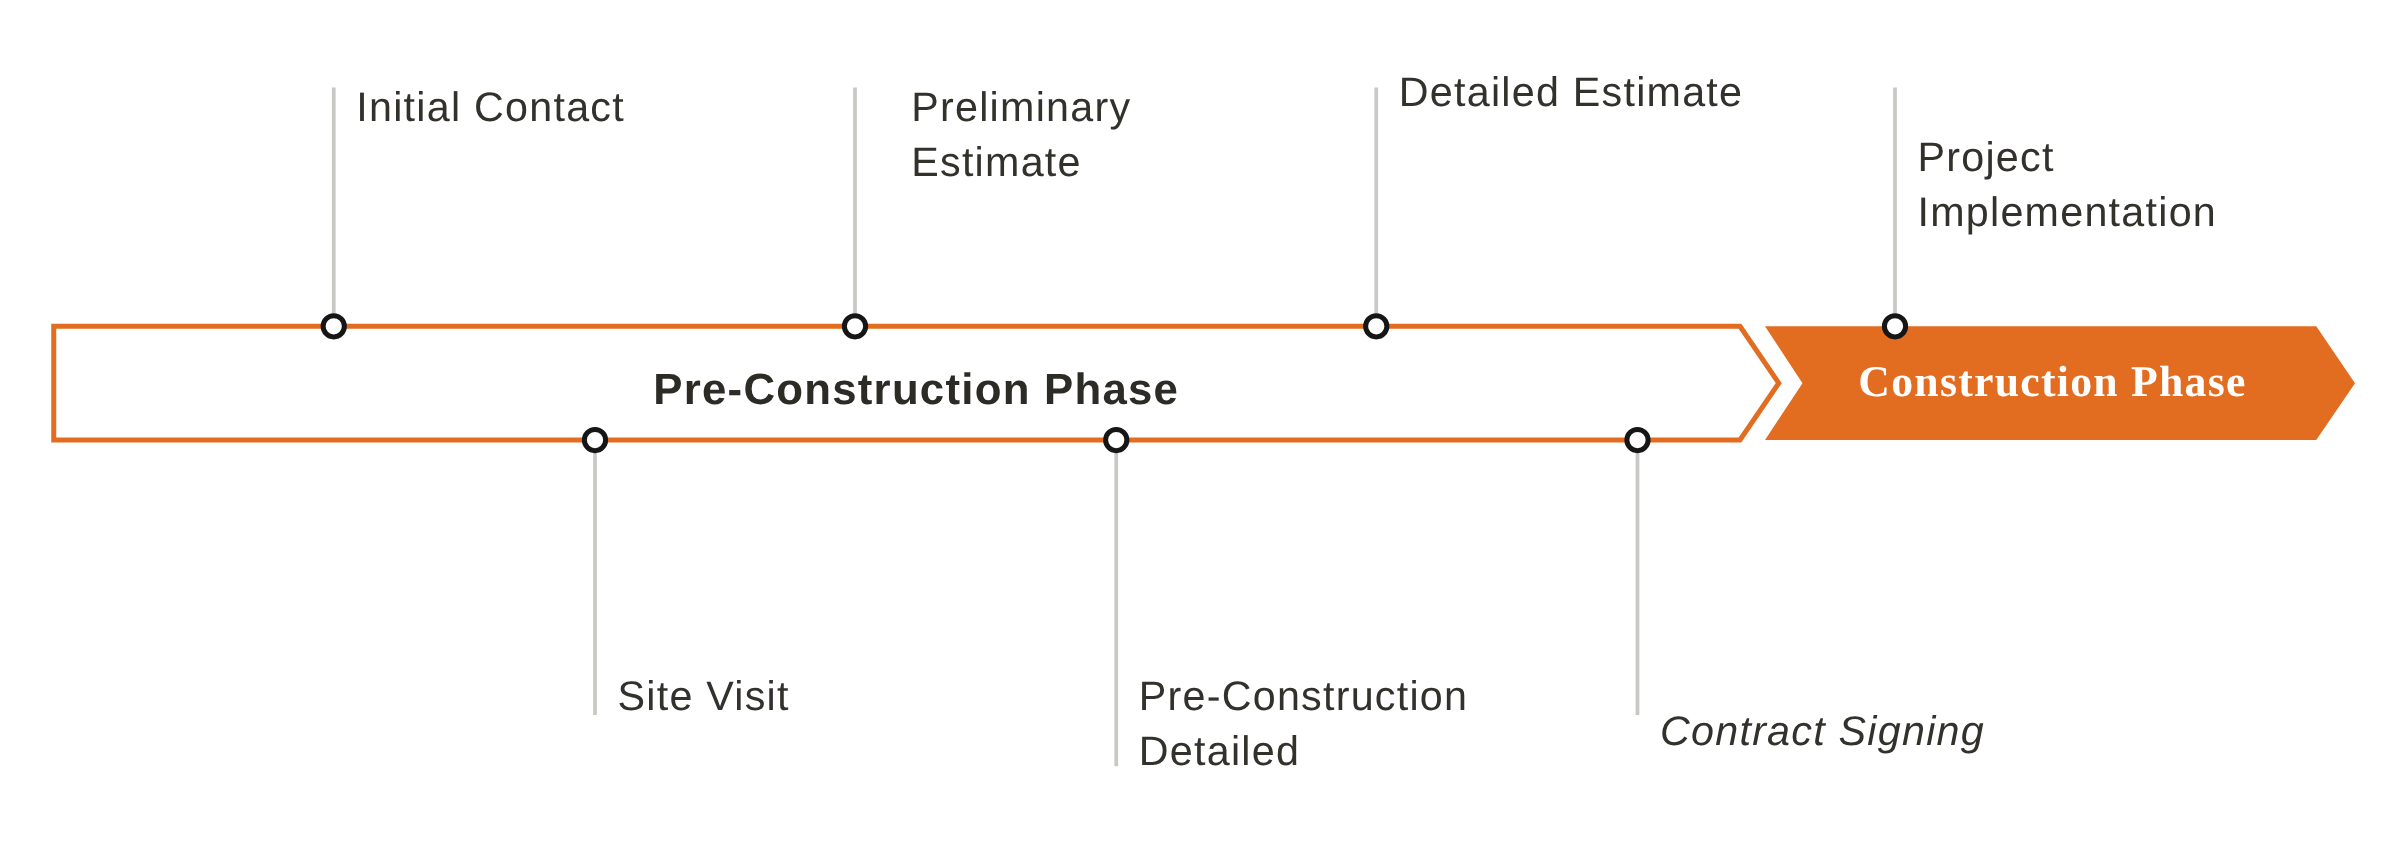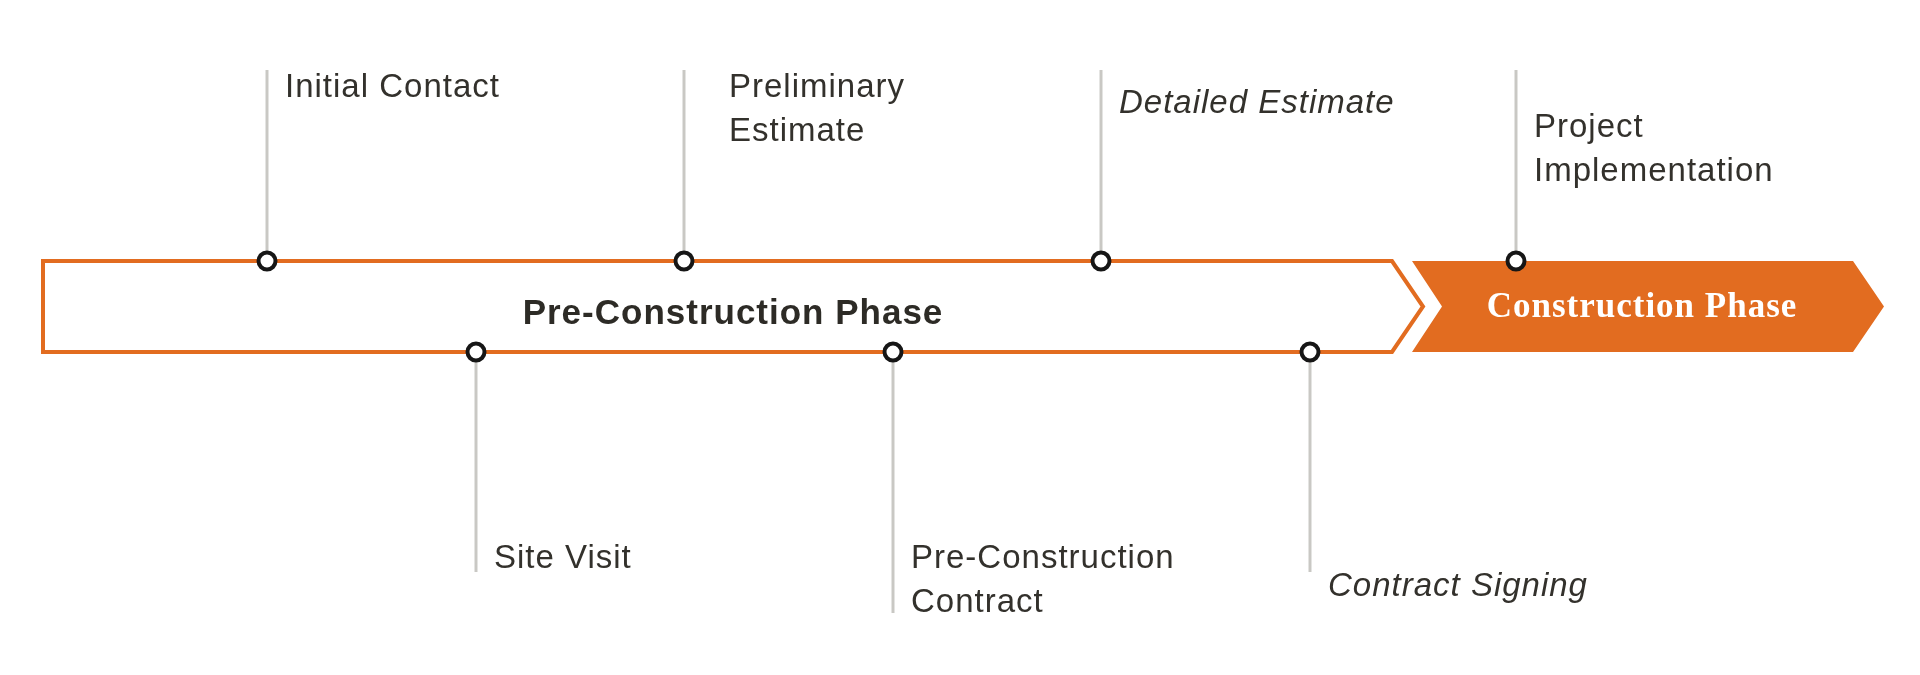--- a/index.html
+++ b/index.html
@@ -42,21 +42,21 @@
     font-weight: bold;
     letter-spacing: 1px;
     text-align: center;
   }
   .phase-title.dark { color: var(--title-dark); }
   .phase-title.light { color: var(--title-light); font-family: Liberation Serif, serif; }
 
   
   .lbl-initial-contact          { left: 285px;  top: 64px; }
   .lbl-preliminary-estimate     { left: 702px;  top: 64px; width: 205px; margin-left: 27px; }
-  .lbl-detailed-estimate        { left: 1119px; top: 80px; font-style: italic; }
+  .lbl-detailed-estimate        { left: 1119px; top: 52px; }
   .lbl-project-implementation   { left: 1534px; top: 64px; width: 265px; margin-top: 40px; }
   .lbl-site-visit               { left: 494px;  top: 535px; }
   .lbl-pre-construction-agreement { left: 911px; top: 535px; width: 305px; }
   .lbl-contract-signing         { left: 1328px; top: 563px; font-style: italic; }
 
   
   .title-pre-construction { left: 43px;   top: 288px; width: 1380px; }
   .title-construction     { left: 1432px; top: 282px; width: 420px; }
 </style>
 </head>
@@ -96,17 +96,17 @@
   <div class="milestone-label nowrap lbl-initial-contact">Initial Contact</div>
 
   <div class="milestone-label lbl-preliminary-estimate">Preliminary Estimate</div>
 
   <div class="milestone-label nowrap lbl-detailed-estimate">Detailed Estimate</div>
 
   <div class="milestone-label lbl-project-implementation">Project Implementation</div>
 
   <div class="milestone-label nowrap lbl-site-visit">Site Visit</div>
 
-  <div class="milestone-label lbl-pre-construction-agreement">Pre-Construction Contract</div>
+  <div class="milestone-label lbl-pre-construction-agreement">Pre-Construction Detailed</div>
 
   <div class="milestone-label nowrap lbl-contract-signing">Contract Signing</div>
 
 </div>
 
 </body></html>

